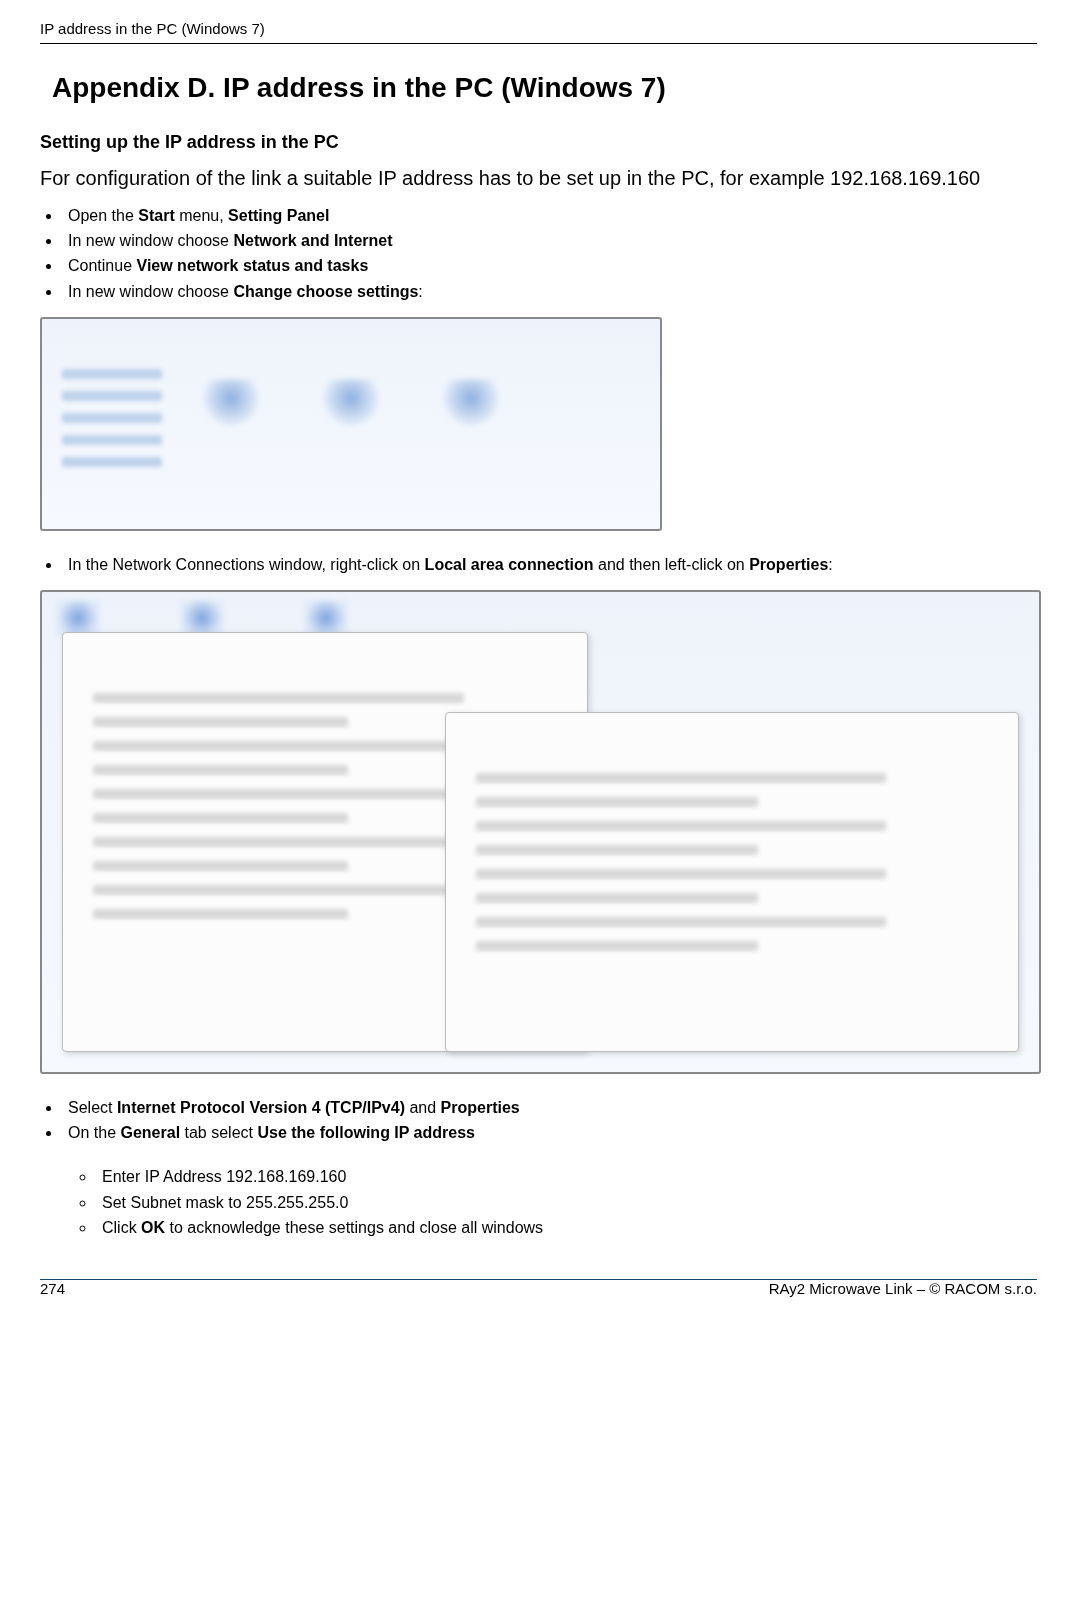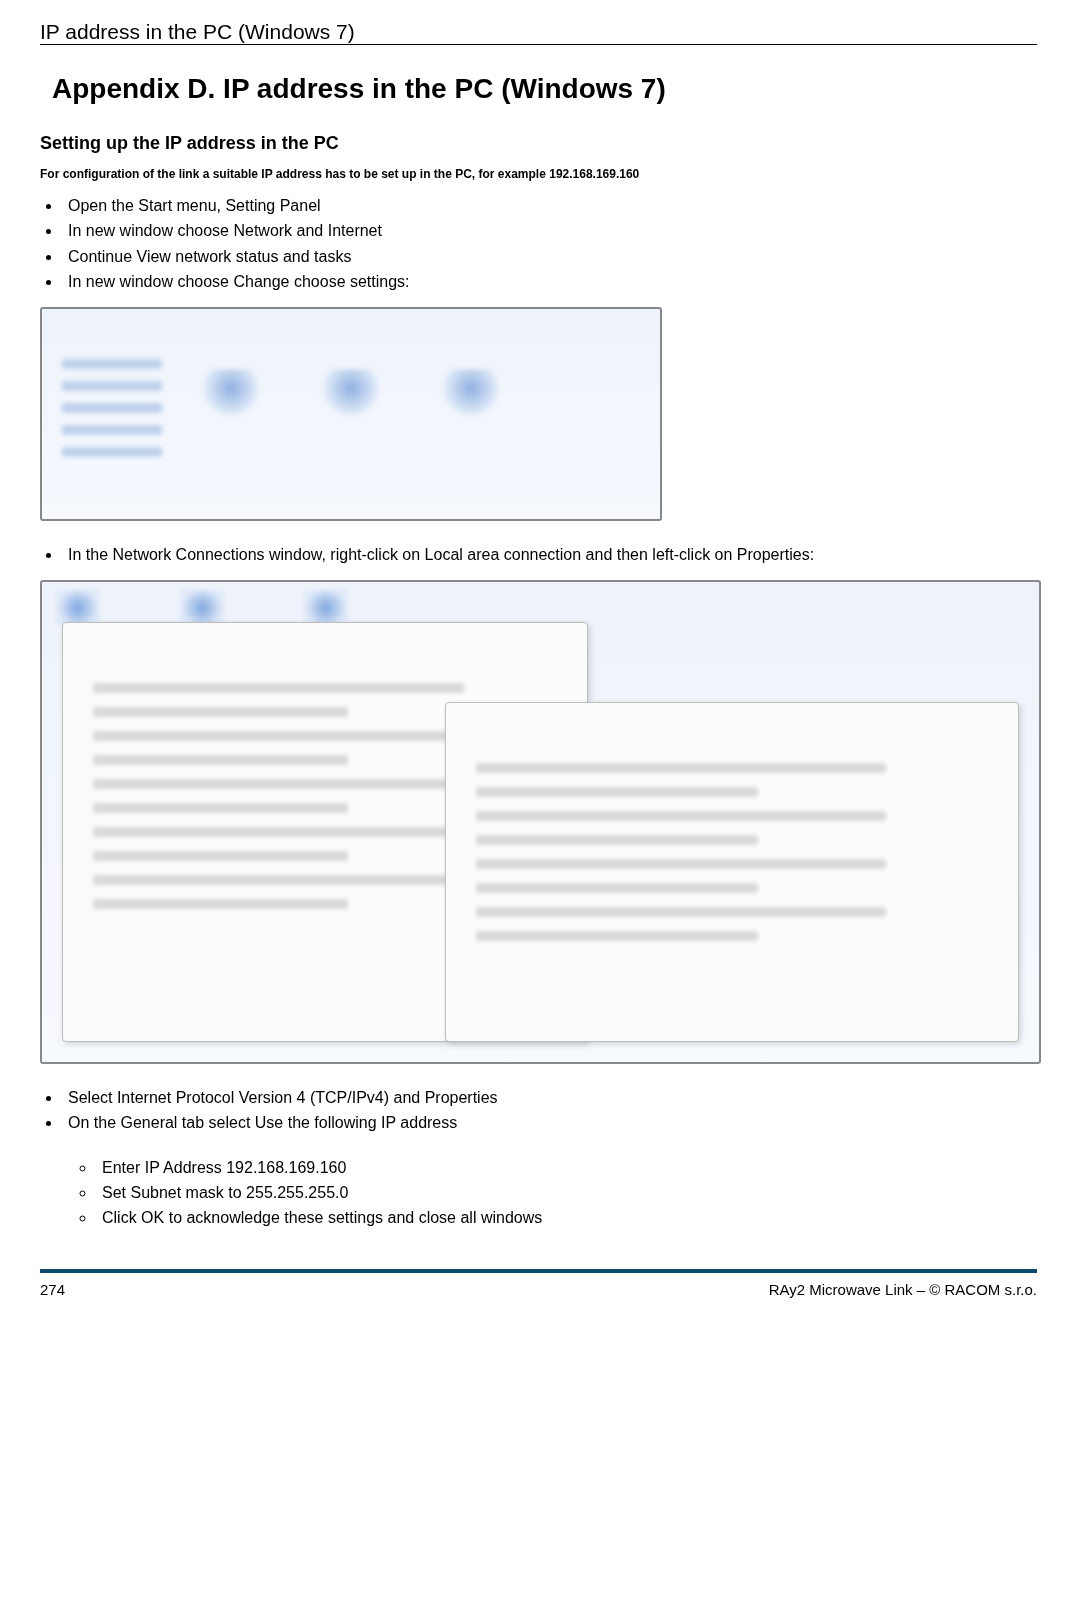--- a/index.html
+++ b/index.html
@@ -4,40 +4,39 @@
   <style>
     body {
       font-family: Arial, Helvetica, sans-serif;
       max-width: 1020px;
       margin: 0 auto;
       padding: 20px 40px;
       color: #000;
       background: #fff;
     }
     .running-header {
-      font-size: 21px;
-      padding-bottom: 0;
+      font-size: 15px;
+      padding-bottom: 6px;
       border-bottom: 1px solid #000;
       margin-bottom: 28px;
     }
     h1 {
       font-size: 28px;
       font-weight: bold;
       margin: 10px 0 28px 12px;
     }
     h2 {
       font-size: 18px;
       font-weight: bold;
       margin: 10px 0;
     }
     p {
-      font-size: 12px;
+      font-size: 20px;
       line-height: 1.35;
       margin: 12px 0;
-      font-weight: bold;
     }
     .justify {
       text-align: justify;
     }
     ul.top {
       list-style-type: disc;
       margin: 10px 0 10px 22px;
       padding: 0;
     }
     ul.top > li {
@@ -50,21 +49,21 @@
       list-style-type: circle;
       margin: 21px 0 4px 28px;
       padding: 0;
     }
     ul.sub > li {
       font-size: 16px;
       line-height: 1.45;
       padding-left: 6px;
       margin: 2px 0;
     }
-    .bold { font-weight: normal; text-align: right; }
+    .bold { font-weight: bold; text-align: right; }
     .img-frame {
       border: 2px solid #888;
       border-radius: 3px;
       background: linear-gradient(#eef3fb, #f6f9fe);
       margin: 14px 0 22px 0;
       position: relative;
       overflow: hidden;
     }
     .img-small { height: 210px; width: 62%; }
     .img-large { height: 480px; width: 100%; }
@@ -108,23 +107,22 @@
     .icon-row-top {
       position: absolute; top: 8px; left: 14px; right: 14px;
       display: flex; gap: 80px;
     }
     .icon-row-top .net-icon {
       width: 44px; height: 36px;
       background: radial-gradient(circle, #7fa6e0 0%, #dfe9f8 70%);
       border-radius: 4px; filter: blur(2px);
     }
     .footer {
-      border-top: 4px solid #0c4a6e;
+      border-top: 1px solid #0c4a6e;
       margin-top: 40px;
-      padding-top: 8px;
       display: flex;
       justify-content: space-between;
       font-size: 15px;
     }
   </style>
 </head>
 <body>
 
 <div class="running-header">IP address in the PC (Windows 7)</div>
 

